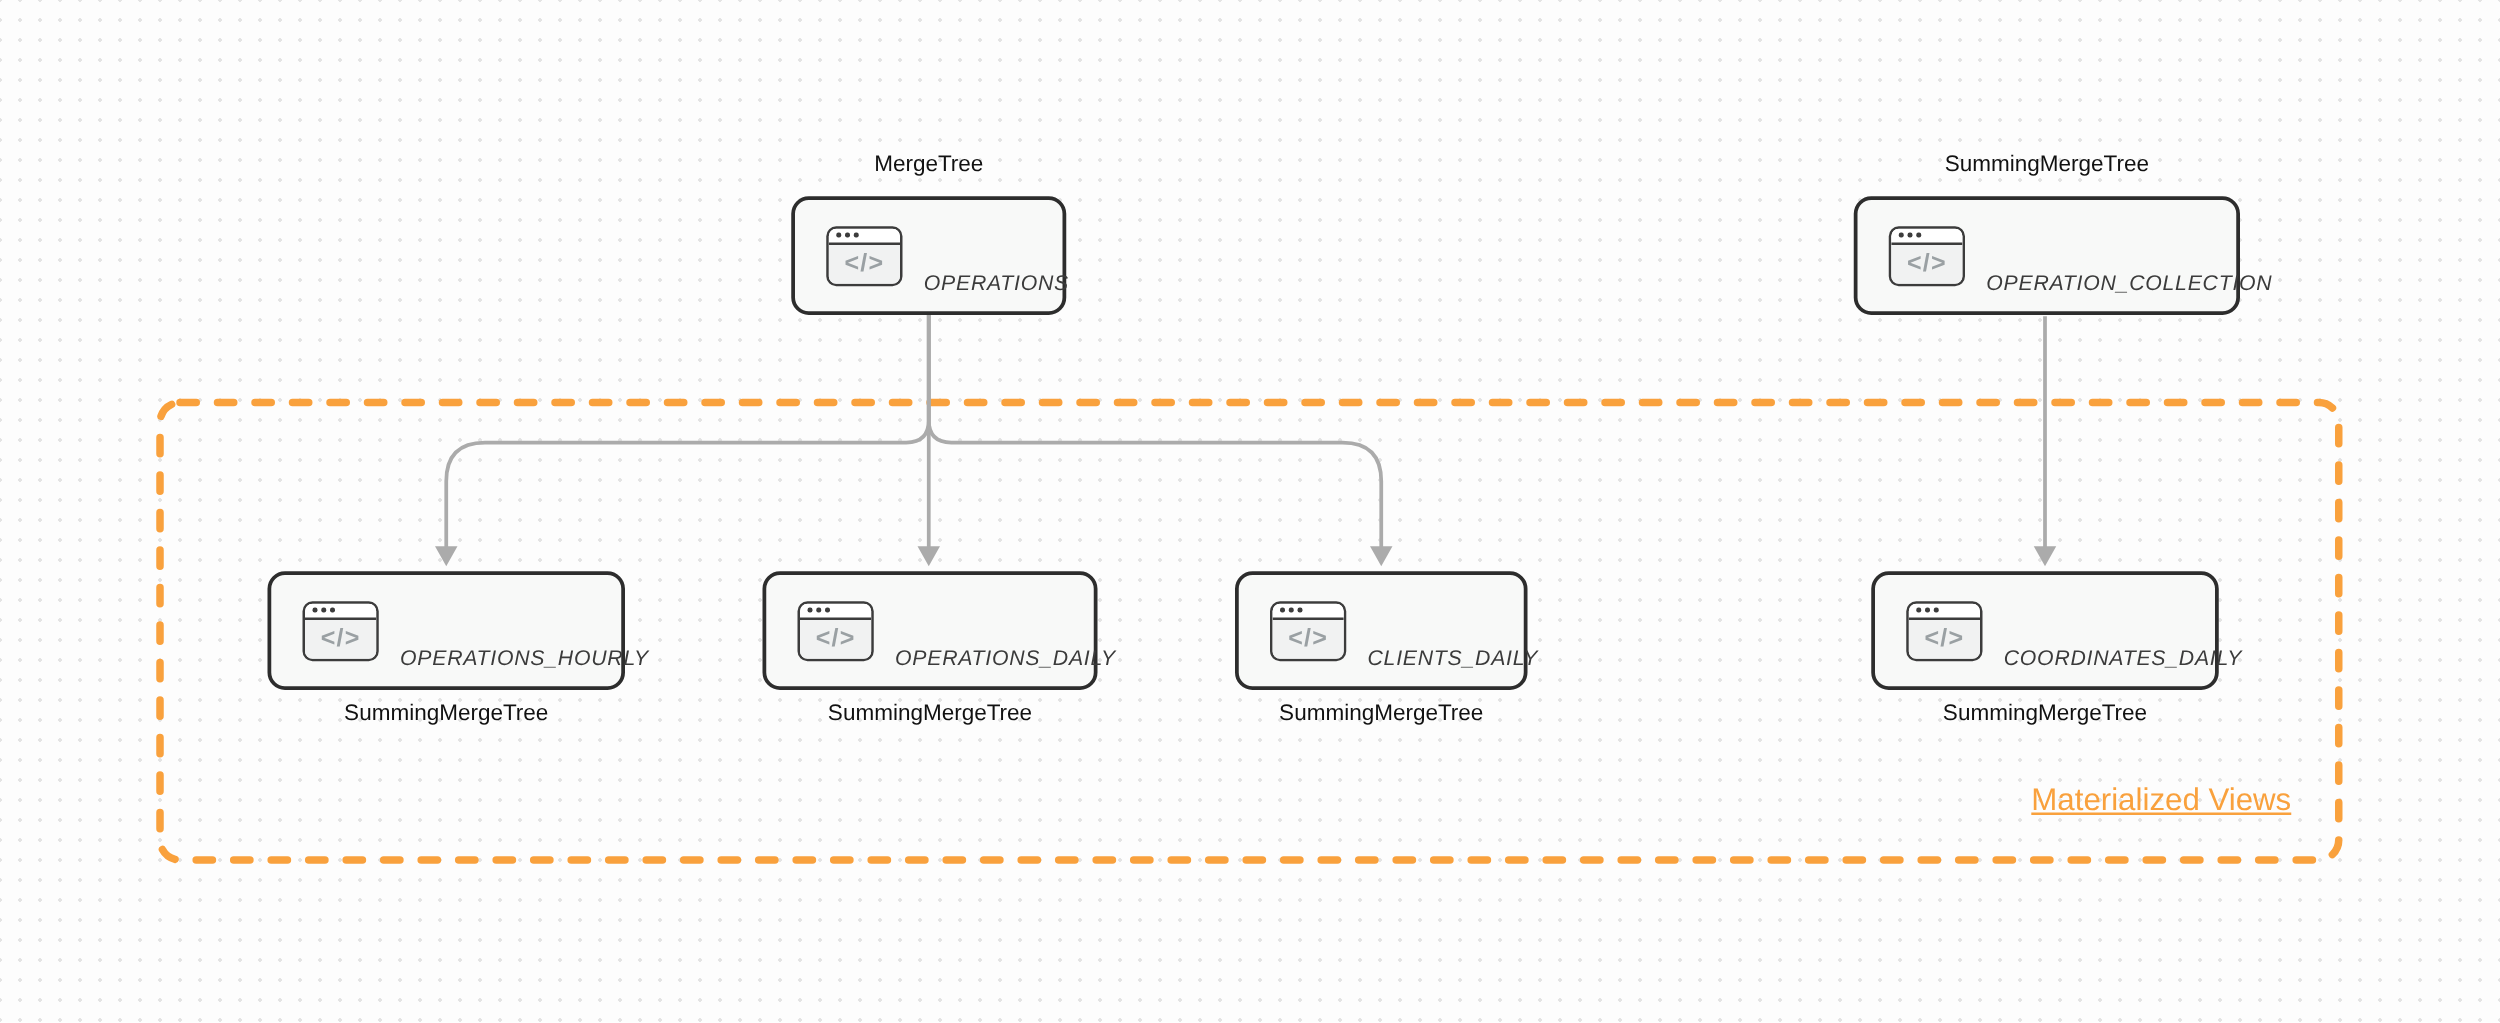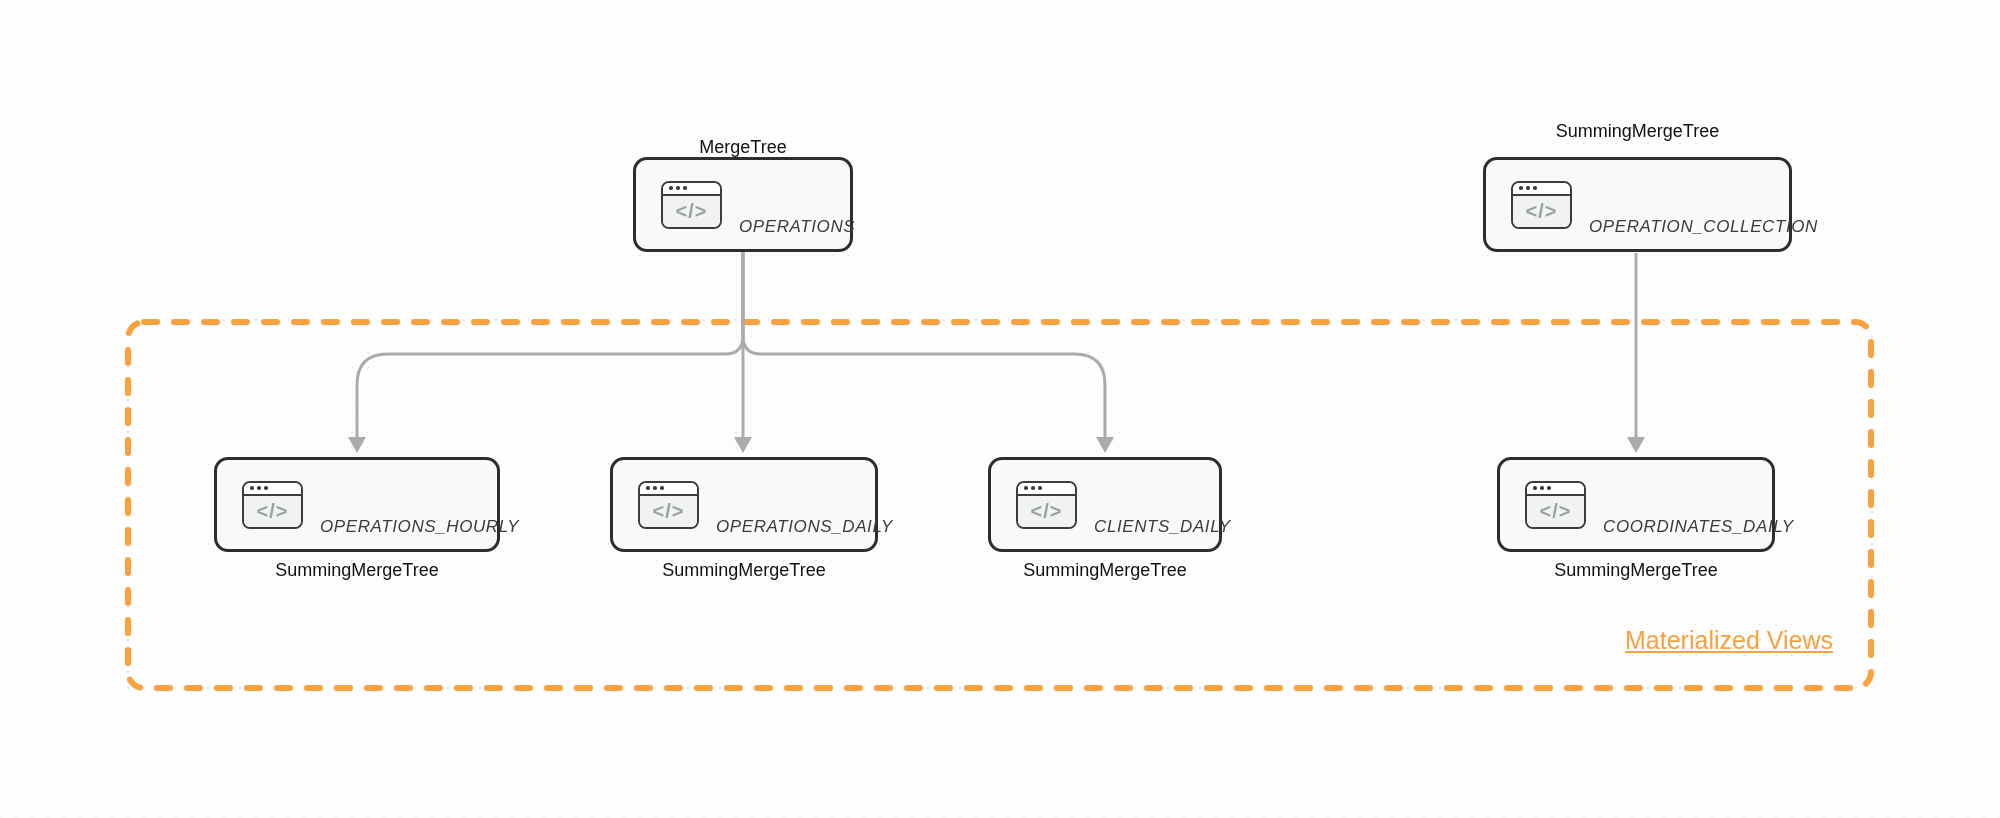--- a/index.html
+++ b/index.html
@@ -113,21 +113,21 @@
     <path d="M743 252 L743 438" fill="none" stroke="#ababab" stroke-width="3"></path>
     <polygon points="734,437 752,437 743,453" fill="#ababab"></polygon>
 
     <path d="M743 252 L743 336 Q743 354 761 354 L1074 354 Q1105 354 1105 385 L1105 438" fill="none" stroke="#ababab" stroke-width="3"></path>
     <polygon points="1096,437 1114,437 1105,453" fill="#ababab"></polygon>
 
     <path d="M1636 253 L1636 438" fill="none" stroke="#ababab" stroke-width="3"></path>
     <polygon points="1627,437 1645,437 1636,453" fill="#ababab"></polygon>
   </svg>
 
-  <div class="engine-label" style="left:633px; width:220px; top:121px;margin-top:16px;">MergeTree</div>
+  <div class="engine-label" style="left:633px; width:220px; top:121px;">MergeTree</div>
   <div class="engine-label" style="left:1483px; width:309px; top:121px;">SummingMergeTree</div>
 
   <div class="node" style="left:633px; top:157px; width:220px;">
     <span class="browser-icon">
       <span class="icon-top">
           <i class="icon-dot"></i>
           <i class="icon-dot"></i>
           <i class="icon-dot"></i>
         </span>
       <span class="icon-body">&lt;/&gt;</span>

